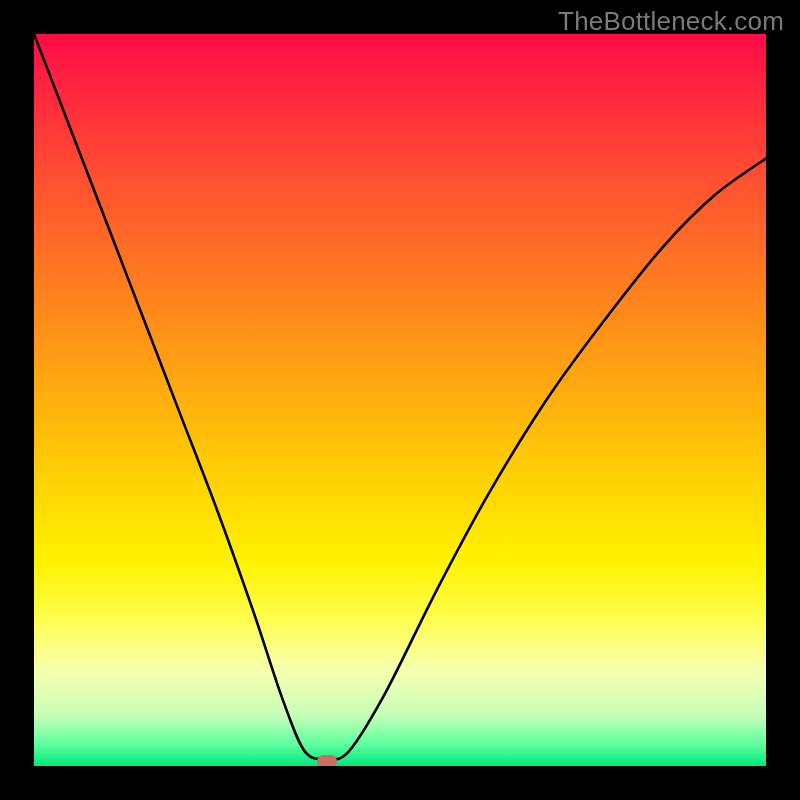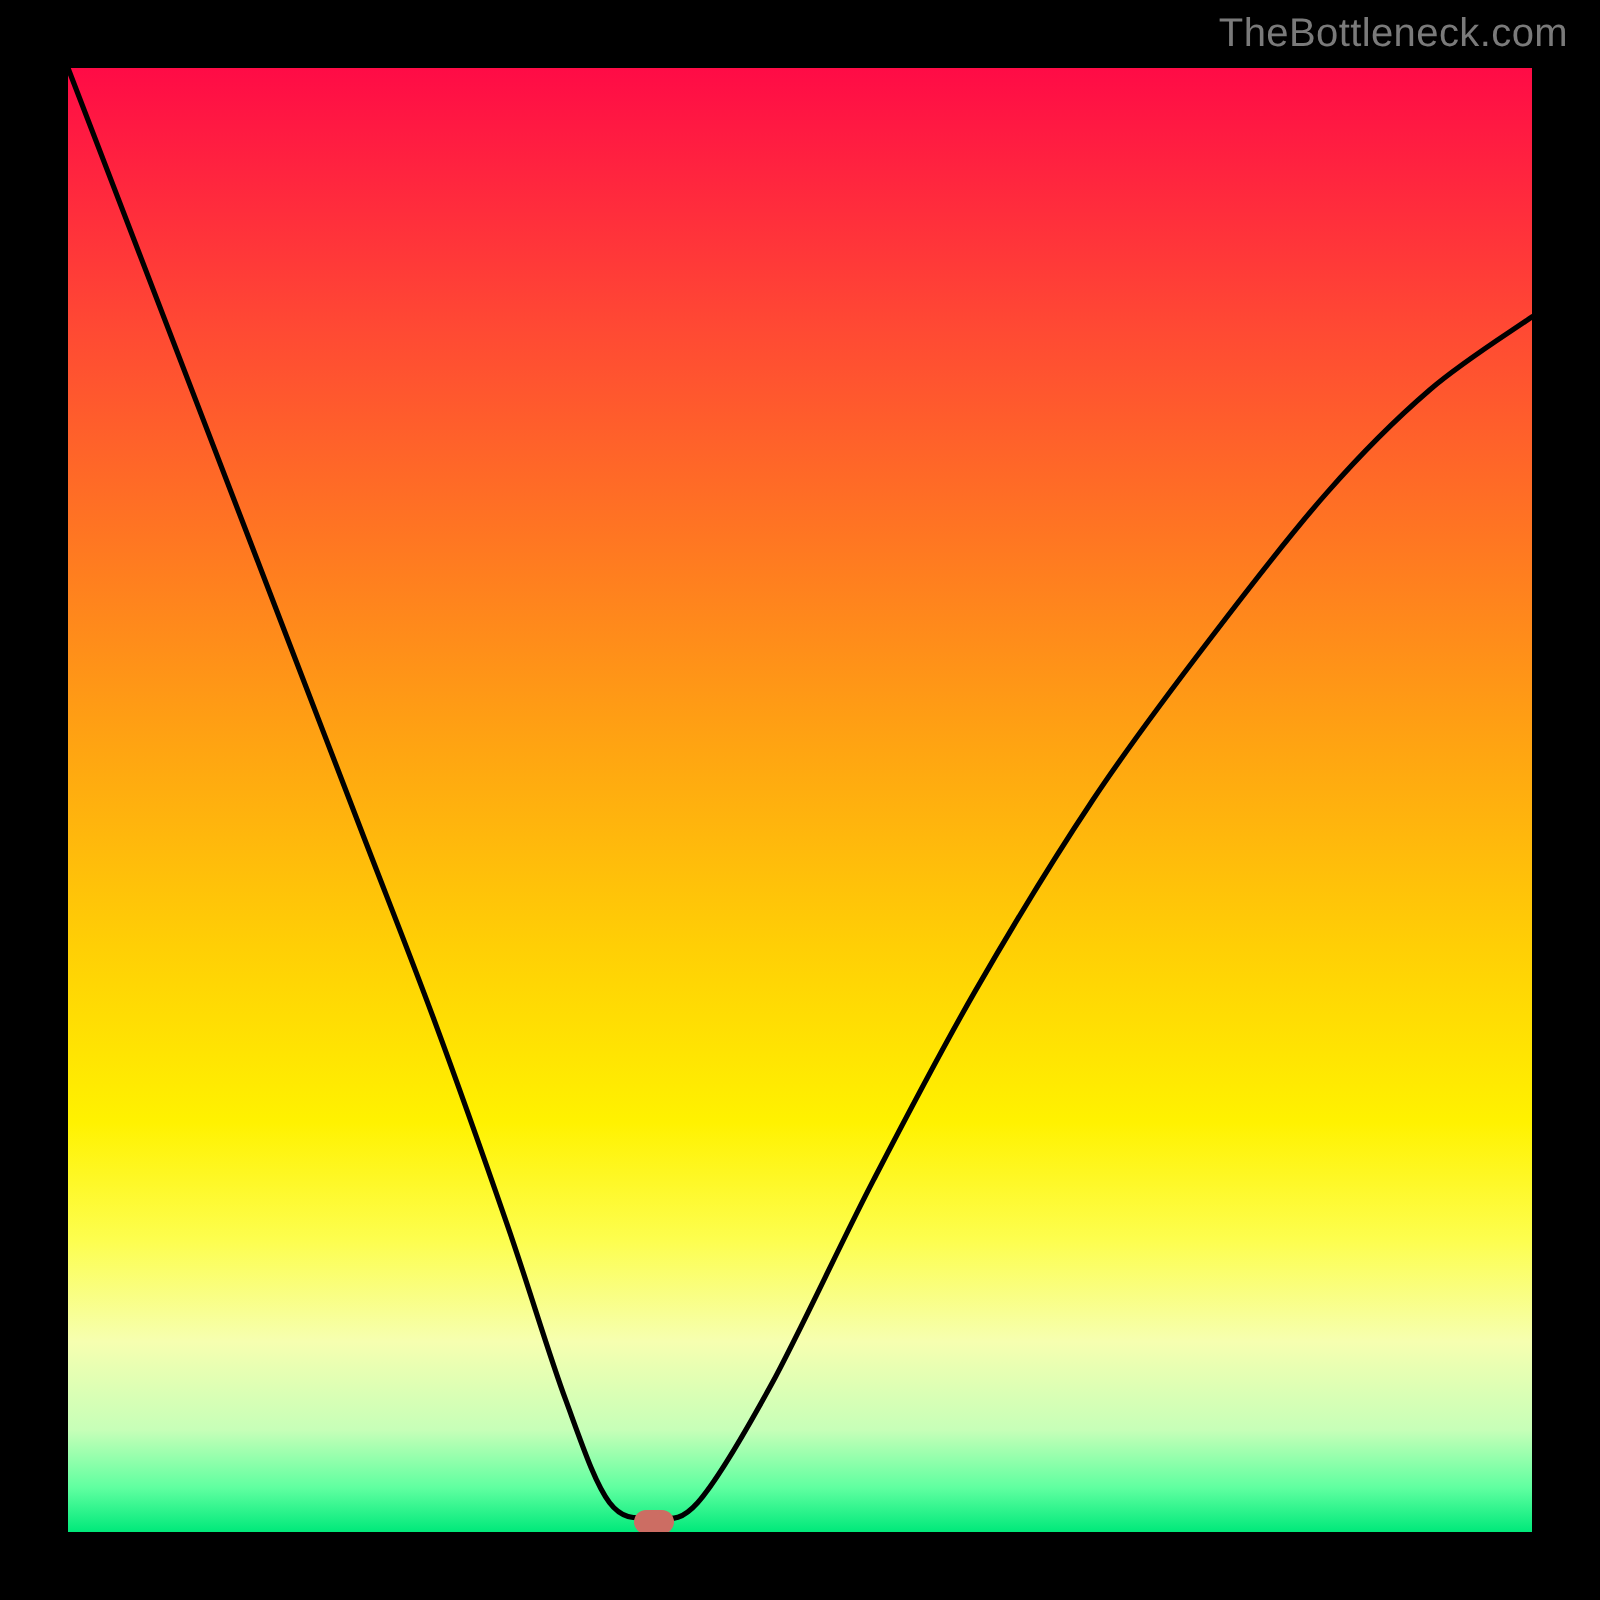--- a/index.html
+++ b/index.html
@@ -57,21 +57,21 @@
     height: 12px;
     border-radius: 6px;
     background: #cc6d63;
     transform: translate(-50%, -50%);
   }
   .watermark {
     position: absolute;
     top: 6px;
     right: 16px;
     color: #7a7a7a;
-    font-size: 20px;
+    font-size: 26px;
     font-weight: 500;
     letter-spacing: 0.2px;
   }
 </style>
 </head>
 <body>
 
 <div class="frame">
   <div class="plot-area">
     <div class="gradient-bg"></div>

